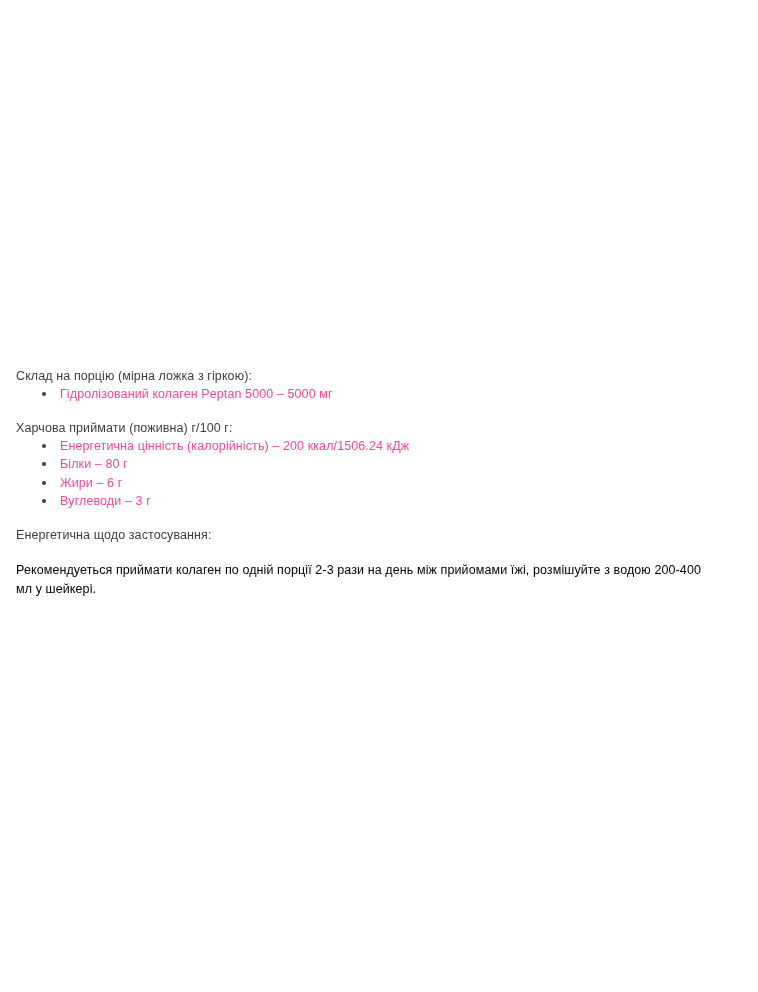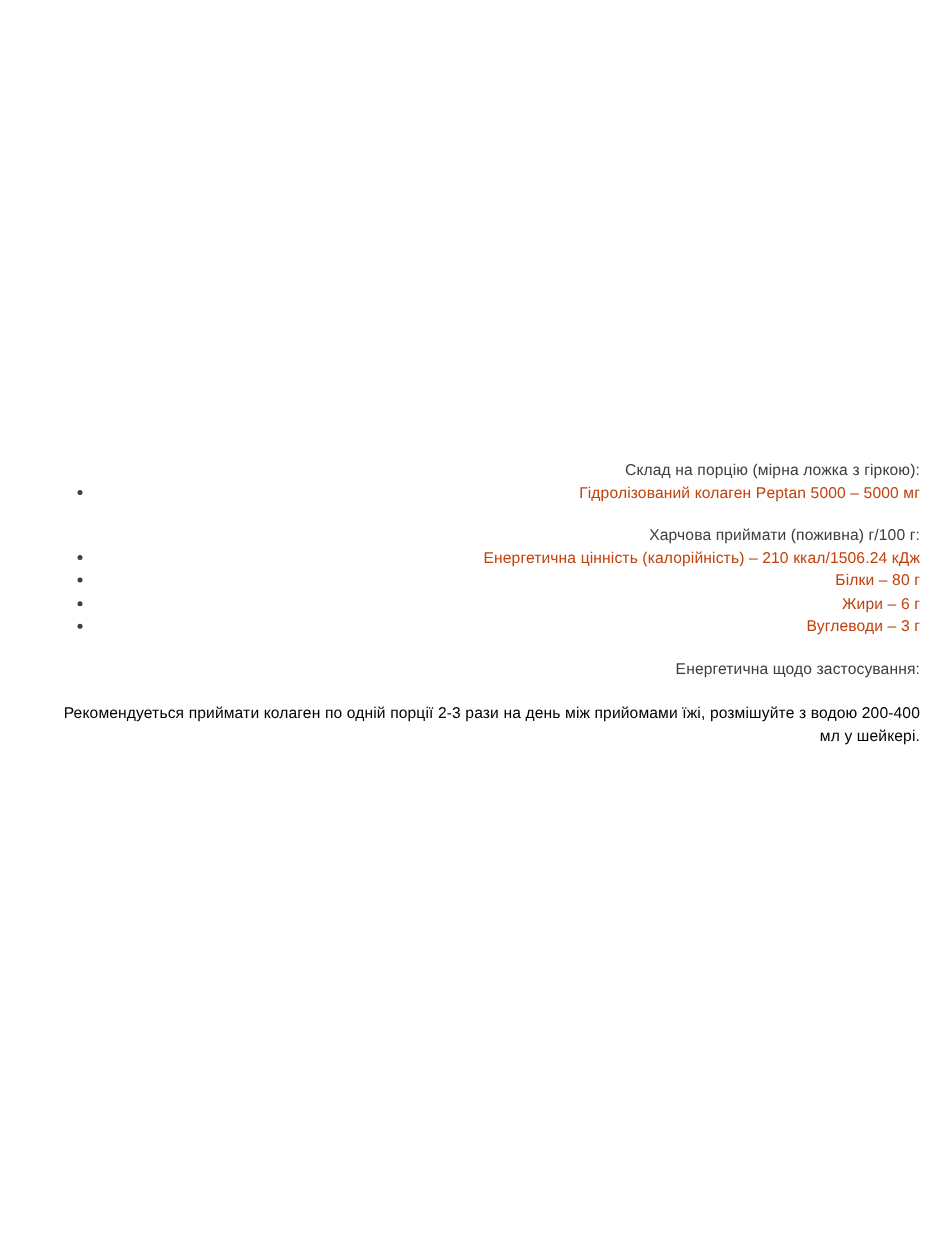--- a/index.html
+++ b/index.html
@@ -15,43 +15,42 @@
     -webkit-font-smoothing: antialiased;
   }
   .page {
     position: relative;
     width: 758px;
     height: 992px;
     box-sizing: border-box;
   }
   .content {
     position: absolute;
-    left: 36px;
+    left: 16px;
     top: 368px;
     width: 700px;
-    text-align: right;
   }
   p.para {
     margin: 0 0 0 0;
     font-size: 12.5px;
     line-height: 17px;
     color: #3d3d3d;
     letter-spacing: 0.1px;
   }
   .gap-after-para { margin-bottom: 16px; }
   ul.bullets {
     margin: 0 0 16px 0;
     padding-left: 26px;
     list-style: none;
   }
   ul.bullets li {
     position: relative;
     font-size: 12.5px;
     line-height: 18.5px;
-    color: #c2410c;
+    color: #ec4899;
     letter-spacing: 0.1px;
     padding-left: 18px;
   }
   ul.bullets li::before {
     content: "";
     position: absolute;
     left: 0;
     top: 7px;
     width: 4px;
     height: 4px;
@@ -75,21 +74,21 @@
 
     <p class="para gap-after-para">Склад на порцію (мірна ложка з гіркою):</p>
 
     <ul class="bullets">
       <li>Гідролізований колаген Peptan 5000 – 5000 мг</li>
     </ul>
 
     <p class="para gap-after-para">Харчова приймати (поживна) г/100 г:</p>
 
     <ul class="bullets">
-      <li>Енергетична цінність (калорійність) – 210 ккал/1506.24 кДж</li>
+      <li>Енергетична цінність (калорійність) – 200 ккал/1506.24 кДж</li>
       <li>Білки – 80 г</li>
       <li>Жири – 6 г</li>
       <li>Вуглеводи – 3 г</li>
     </ul>
 
     <p class="para">Енергетична щодо застосування:</p>
 
     <p class="rec-body">Рекомендуеться приймати колаген по одній порції 2-3 рази на день між прийомами їжі, розмішуйте з водою 200-400 мл у шейкері.</p>
 
   </div>

